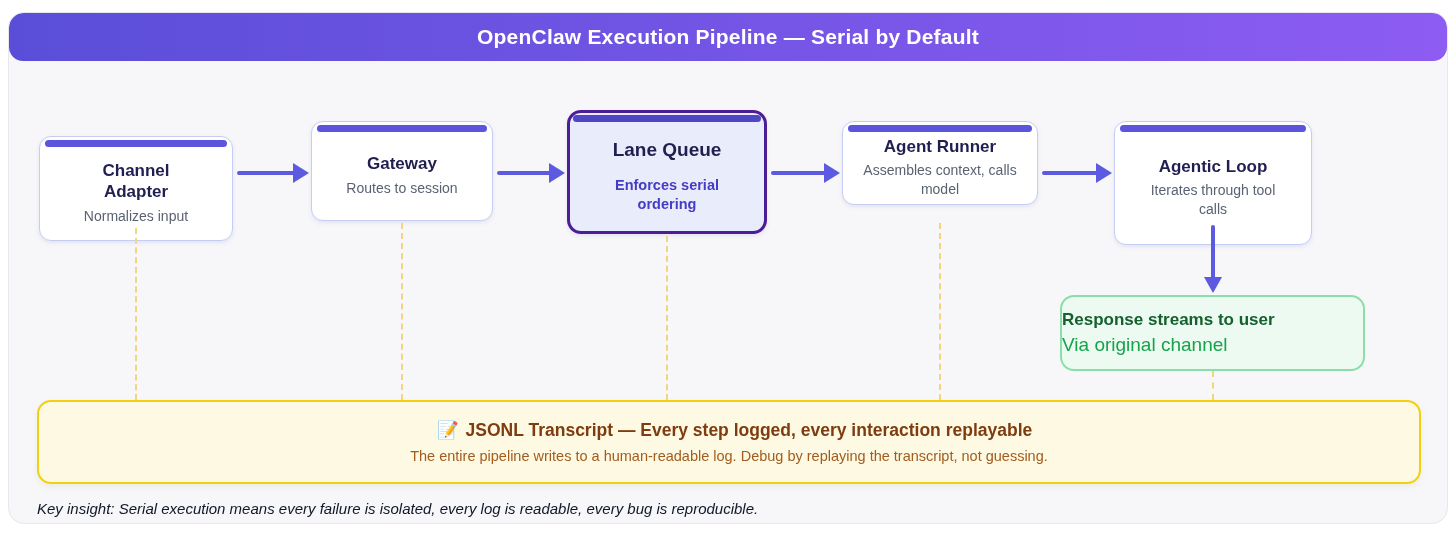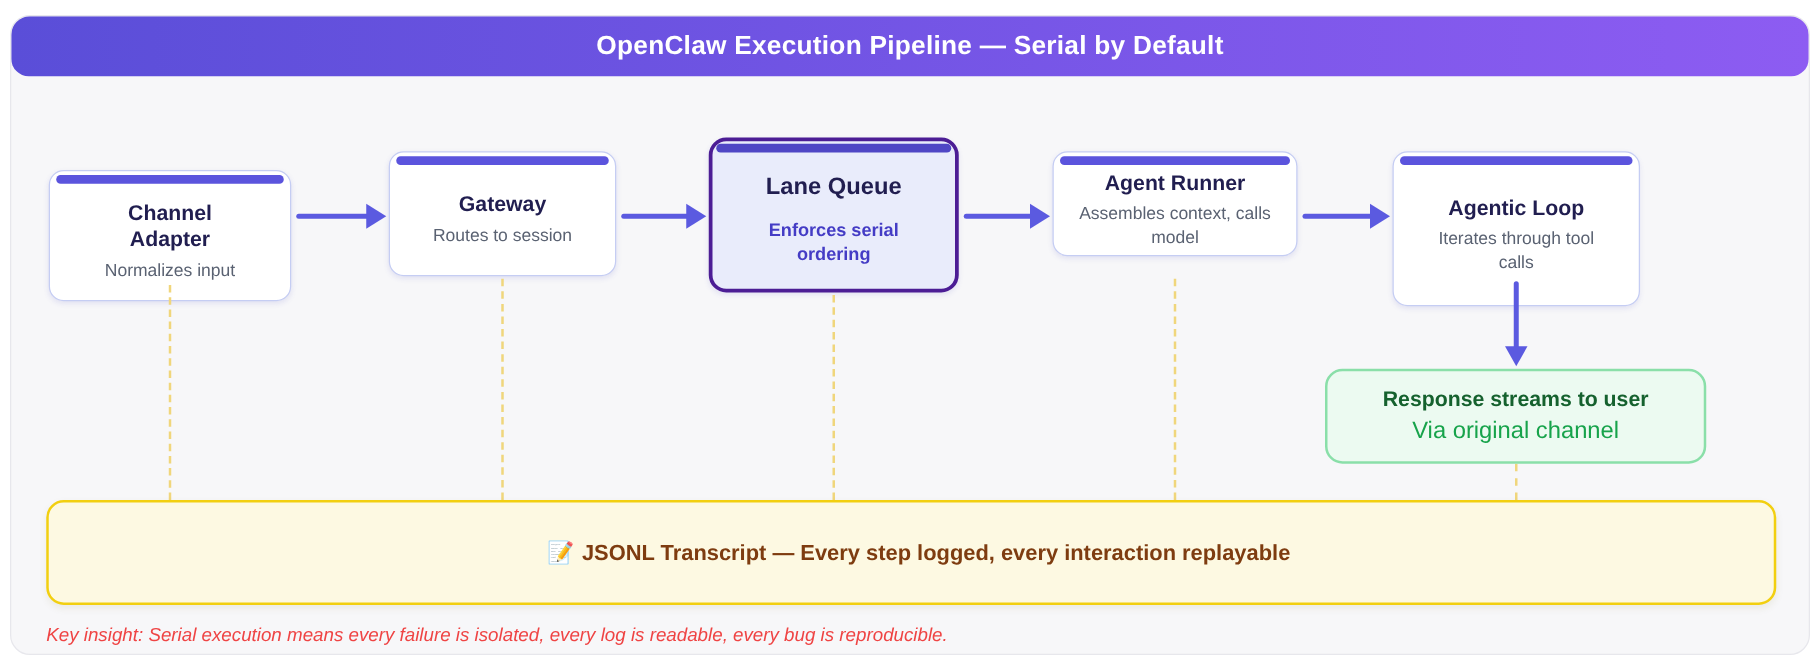--- a/index.html
+++ b/index.html
@@ -51,33 +51,33 @@
 
   .dash { position:absolute; width:0; border-left:2px dashed #f0d67c; }
   .d1 { left:126px;  top:215px; height:172px; }
   .d2 { left:392px;  top:210px; height:177px; }
   .d3 { left:657px;  top:223px; height:164px; }
   .d4 { left:930px;  top:210px; height:177px; }
   .d5 { left:1203px; top:358px; height:29px; }
 
   .response { position:absolute; left:1051px; top:282px; width:305px; height:76px;
               background:#ecfaf1; border:2px solid #8adfa9; border-radius:14px;
-              display:flex; flex-direction:column; align-items:center; justify-content:center; text-align:center; }
+              display:flex; flex-direction:column; align-items:flex-start; justify-content:center; text-align:center; }
   .response .title { font-weight:bold; font-size:17px; color:#15612e; }
   .response .subtitle { font-size:19px; color:#17a34b; margin-top:4px; }
 
   .transcript { position:absolute; left:28px; top:387px; width:1384px; height:84px;
                 background:#fdf9e2; border:2px solid #f2cf10; border-radius:14px;
                 box-shadow:0 3px 6px rgba(120,100,0,.08);
                 display:flex; flex-direction:column; align-items:center; justify-content:center; text-align:center; }
   .transcript .title { font-weight:bold; font-size:17.5px; color:#7e3c10;padding-left:12px; }
   .transcript .title .icon { font-weight:normal; margin-right:6px; }
   .transcript .subtitle { font-size:14.5px; color:#a35c1d; margin-top:7px; }
 
-  .insight { position:absolute; left:28px; top:487px; font-style:italic; font-size:15px; color:#ef4444; }
+  .insight { position:absolute; left:28px; top:487px; font-style:italic; font-size:15px; color:#0f172a; }
 </style>
 </head>
 <body>
 
 <div class="card">
 
   <div class="header">
     <div class="header-title">OpenClaw Execution Pipeline — Serial by Default</div>
   </div>
 
@@ -132,17 +132,18 @@
 
   <div class="response">
     <div class="title">Response streams to user</div>
     <div class="subtitle">Via original channel</div>
   </div>
 
   <div class="transcript">
     <div class="title">
       <span class="icon">📝</span><span>JSONL Transcript — Every step logged, every interaction replayable</span>
     </div>
+    <div class="subtitle">The entire pipeline writes to a human-readable log. Debug by replaying the transcript, not guessing.</div>
   </div>
 
   <div class="insight">Key insight: Serial execution means every failure is isolated, every log is readable, every bug is reproducible.</div>
 
 </div>
 
 </body></html>

